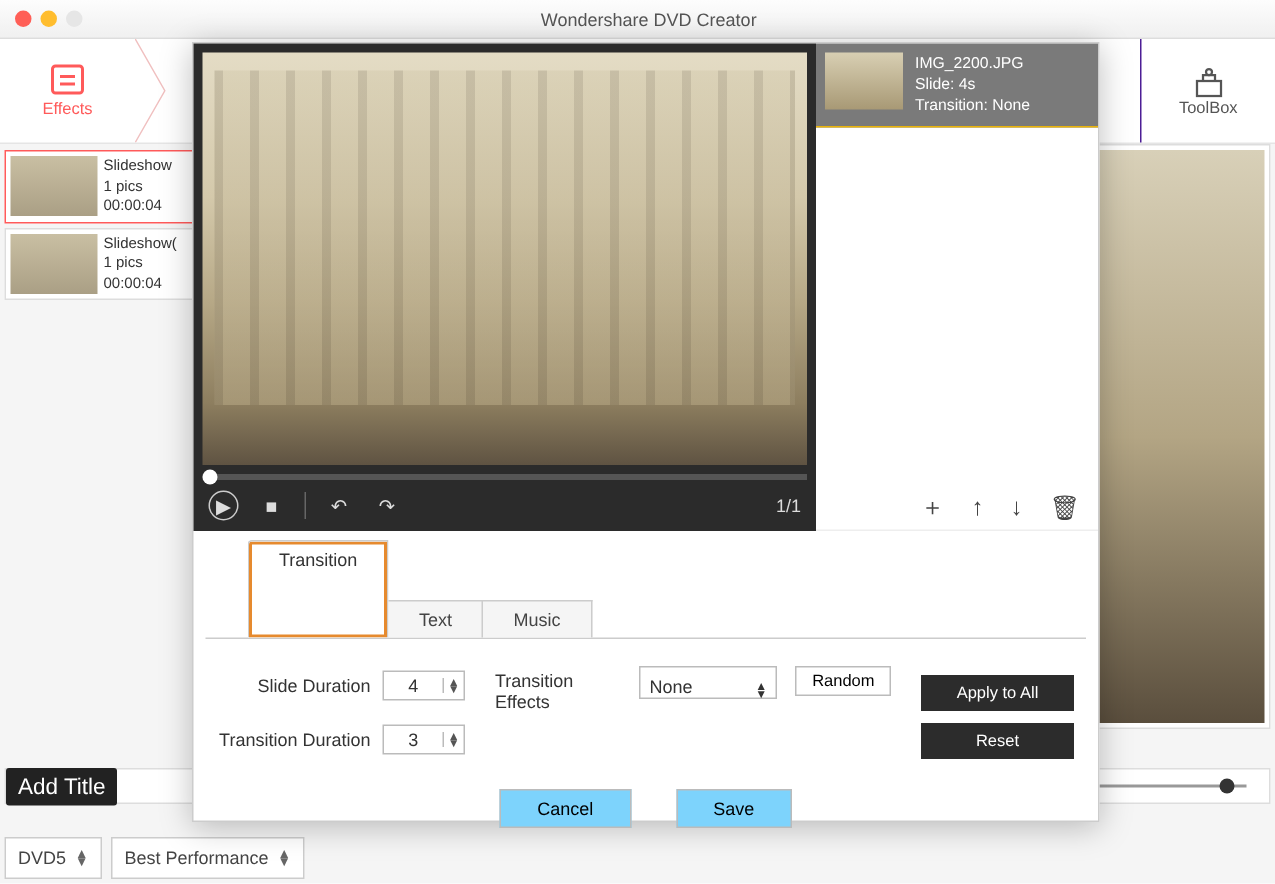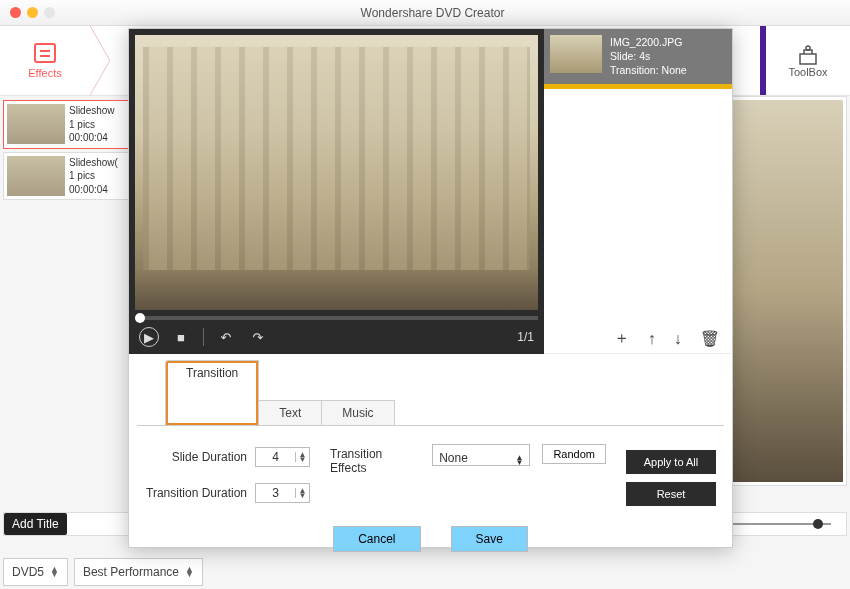--- a/index.html
+++ b/index.html
@@ -11,39 +11,39 @@
     .traffic span { width: 11px; height: 11px; border-radius: 50%; display: block; }
     .tr-red { background: #ff5f57; } .tr-yellow { background: #ffbd2e; } .tr-green { background: #e6e6e6; }
     .titlebar .title { flex: 1; text-align: center; font-size: 12px; color: #555; margin-left:-40px;}
     
     
     .topnav { height: 70px; display: flex; align-items: stretch; background: #fff; border-bottom: 1px solid #e5e5e5; }
     .navcell { width: 90px; display: flex; flex-direction: column; align-items: center; justify-content: center; font-size: 11px; position: relative; }
     .navcell.source { color: #ff5a5a; }
     .navcell.source .arrowbox { position: absolute; right: -22px; top:0; width:22px; height:100%; }
     .arrowbox svg { width:100%; height:100%; }
-    .toolbox { margin-left: auto; color: #555; border-left: 6px solid #4c1d95; }
+    .toolbox { margin-left: auto; color: #555; border-left: 1px solid #4c1d95; }
     .srcico { width: 22px; height: 20px; border: 2px solid #ff5a5a; border-radius: 3px; position: relative; margin-bottom:4px;}
     .srcico::before, .srcico::after { content: ""; position: absolute; left: 4px; right: 4px; height: 2px; background: #ff5a5a; }
     .srcico::before { top: 5px; } .srcico::after { top: 10px; }
     
     
     .sidelist { position: absolute; left: 3px; top: 100px; width: 130px; }
     .sideitem { display: flex; gap: 4px; border: 1px solid #ddd; padding: 3px; margin-bottom: 3px; background: #fff; }
     .sideitem.sel { border-color: #ff5a5a; }
     .sideitem .thumb { width: 58px; height: 40px; background: linear-gradient(#c9bfa3,#aa9f85); }
     .sideitem .meta { font-size: 10px; color: #333; line-height: 1.35; }
     
     
     .mainbg { position: absolute; left: 130px; top: 96px; right: 3px; height: 390px; border: 1px solid #ddd; background:#fff; }
     .mainbg .bgimg { position:absolute; inset:3px; background: linear-gradient(#d8d0b8,#b3a584,#5a4e3d); }
     
     
     .addtitle-row { position: absolute; left: 3px; top: 512px; right: 3px; height: 24px; display:flex; align-items:center; background:#fff; border:1px solid #ddd;}
-    .addtitle { background: #222; color: #fff; font-size: 12px; padding: 4px 8px; border-radius:2px; }
+    .addtitle { background: #222; color: #fff; font-size: 15px; padding: 4px 8px; border-radius:2px; }
     .zoomslider { margin-left:auto; width:110px; height:2px; background:#999; position:relative; margin-right:15px;}
     .zoomslider .knob { position:absolute; width:10px; height:10px; background:#333; border-radius:50%; top:-4px; right:8px;}
     
     
     .bottomrow { position: absolute; left:3px; right:3px; bottom: 3px; height: 28px; display:flex; gap:6px; }
     .filebox { flex:1; background:#fff; border:1px solid #ccc; display:flex; align-items:center; justify-content:flex-end; padding:0 10px; font-size:12px; color:#444;}
     .selbox { background:#fff; border:1px solid #ccc; display:flex; align-items:center; padding:0 8px; font-size:12px; color:#444; gap:6px;}
     .selbox .arrows { font-size:9px; line-height:0.6; color:#666; }
     
     
@@ -55,21 +55,21 @@
     .building { position:absolute; inset:12px 8px 40px 8px; background: repeating-linear-gradient(90deg, rgba(80,70,55,.25) 0 6px, rgba(200,190,165,.05) 6px 24px), linear-gradient(#d8cfb3,#b5a683); opacity:.6;}
     .scrub { height:4px; background:#555; margin-top:6px; position:relative; }
     .scrub .dot{ width:10px; height:10px; background:#fff; border-radius:50%; position:absolute; left:0; top:-3px;}
     .controls { height:34px; display:flex; align-items:center; color:#ddd; gap:12px; padding:0 4px;}
     .controls .ico { width:20px; height:20px; display:flex; align-items:center; justify-content:center; font-size:13px; cursor:pointer;}
     .controls .ico.play { border:1.5px solid #ccc; border-radius:50%; }
     .controls .divider { width:1px; height:18px; background:#666;}
     .controls .pager { margin-left:auto; font-size:12px;}
     
     .cliplist { flex:1; display:flex; flex-direction:column; background:#fff;}
-    .clipitem { display:flex; background:#7a7a7a; color:#fff; padding:6px; gap:8px; font-size:10.5px; border-bottom:5px solid #eab308;}
+    .clipitem { display:flex; background:#7a7a7a; color:#fff; padding:6px; gap:8px; font-size:10.5px; border-bottom:1px solid #eab308;}
     .clipitem .cthumb { width:52px; height:38px; background:linear-gradient(#d8cfb3,#a89975);}
     .clipitem .cmeta div{ line-height:1.35;}
     
     .clipops { height:30px; display:flex; align-items:center; justify-content:flex-end; gap:18px; padding:0 12px; color:#444; font-size:16px; background:#fff; border-bottom:1px solid #eee;}
     .clipops span{ cursor:pointer; }
     
     
     .tabs { display:flex; margin:6px 8px 0 8px;padding-left:28px; }
     .tab { border:1px solid #ccc; border-bottom:none; padding:5px 20px; font-size:12px; background:#f5f5f5; color:#444; cursor:pointer; }
     .tab + .tab { border-left:none;margin-top:40px;}
@@ -81,21 +81,21 @@
     .colmid label { text-align:right; padding-right:8px;}
     .stepper { display:flex; align-items:center; border:1px solid #bbb; height:20px;}
     .stepper span.val { flex:1; text-align:center; font-size:12px;}
     .stepper .arrows { width:14px; font-size:8px; line-height:0.65; text-align:center; border-left:1px solid #bbb; color:#555;}
     
     .colright { display:flex; align-items:flex-start; gap:12px;}
     .eff-sel { display:flex; align-items:flex-end; border:1px solid #bbb; height:22px; padding:0 6px; width:100px; justify-content:space-between;}
     .smallbtn { border:1px solid #bbb; background:#fff; height:20px; padding:0 10px; font-size:11px;}
     
     .sidebtns { margin-left:auto; display:flex; flex-direction:column; gap:8px; margin-top:6px;}
-    .darkbtn { background:#2c2c2c; color:#fff; font-size:11px; padding:6px 14px; border:none; width:90px;}
+    .darkbtn { background:#2c2c2c; color:#fff; font-size:11px; padding:6px 14px; border:none; width:102px;}
     
     .modalfoot { display:flex; gap:30px; justify-content:center; padding:12px 0;}
     .footbtn { border:1px solid #bbb; background:#7dd3fc; padding:5px 24px; font-size:12px;}
   </style>
 </head>
 <body>
 
 <div class="titlebar">
   <div class="traffic">
     <span class="tr-red"></span>

